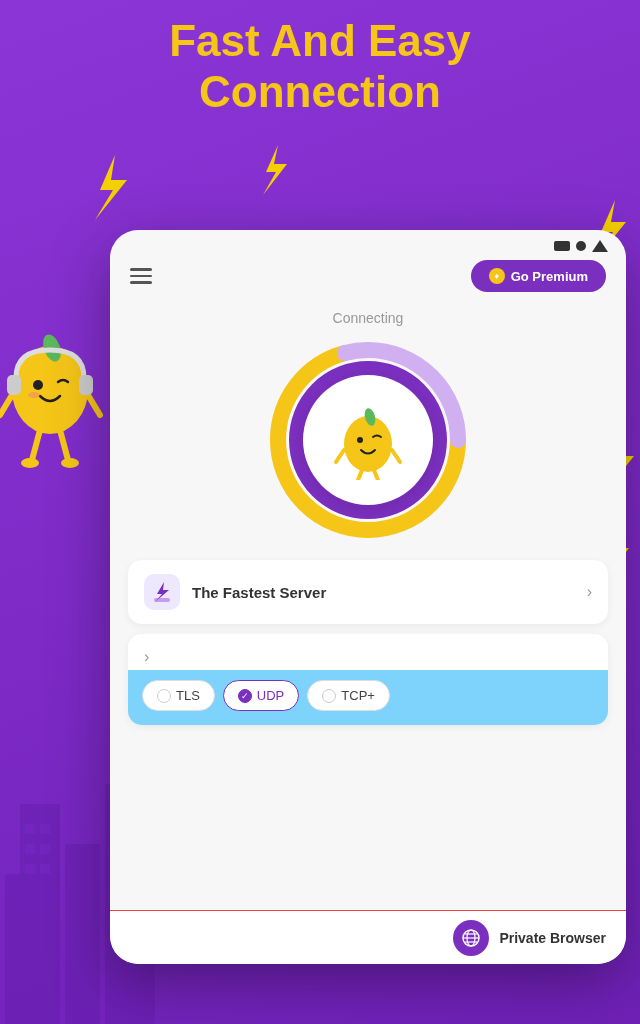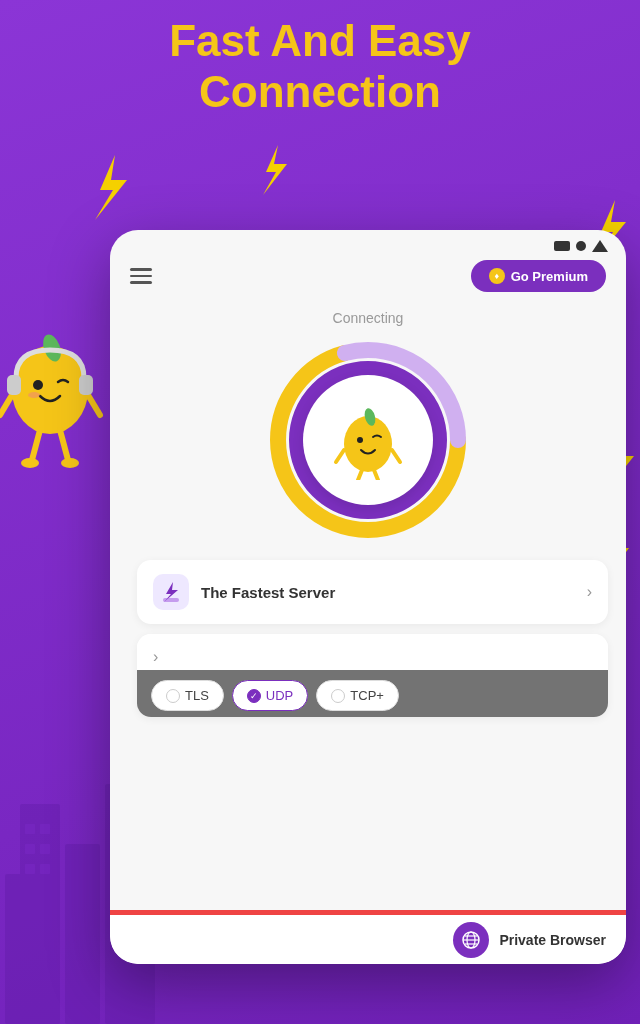--- a/index.html
+++ b/index.html
@@ -171,21 +171,20 @@
 
     
     .lemon-mascot {
       width: 80px;
       height: 80px;
     }
 
     
     .options-section {
       padding: 0 18px;
-      margin-left: 9px;
     }
     .option-row {
       display: flex;
       align-items: center;
       justify-content: space-between;
       background: white;
       border-radius: 14px;
       padding: 14px 16px;
       margin-bottom: 10px;
       box-shadow: 0 2px 8px rgba(0,0,0,0.06);
@@ -217,23 +216,23 @@
     }
     .chevron-right {
       color: #999;
       font-size: 16px;
     }
 
     
     .protocol-row {
       display: flex;
       gap: 8px;
-      background: #737373;
+      background: #7dd3fc;
       border-radius: 0 0 14px 14px;
-      padding: 10px 14px 6px;
+      padding: 10px 14px 14px;
       margin-top: -10px;
       margin-bottom: 10px;
     }
     .protocol-btn {
       display: flex;
       align-items: center;
       gap: 5px;
       padding: 7px 14px;
       border-radius: 20px;
       border: 1.5px solid #DDD;
@@ -262,21 +261,21 @@
       font-size: 9px;
     }
 
     
     .private-browser-bar {
       position: absolute;
       bottom: 0;
       left: 0; right: 0;
       height: 54px;
       background: white;
-      border-top: 5px solid #ef4444;
+      border-top: 1px solid #ef4444;
       display: flex;
       align-items: center;
       justify-content: flex-end;
       padding: 0 20px;
       gap: 10px;
       cursor: pointer;
       border-radius: 0 0 28px 28px;
     }
     .globe-icon-wrap {
       width: 36px; height: 36px;

